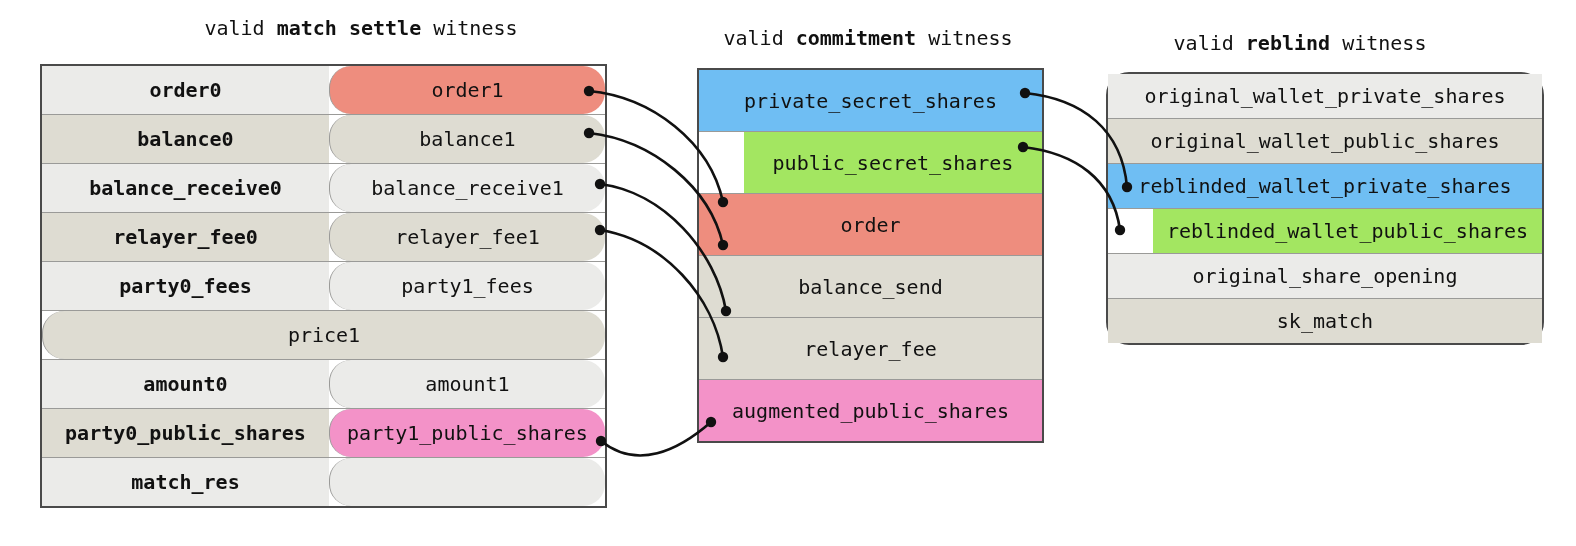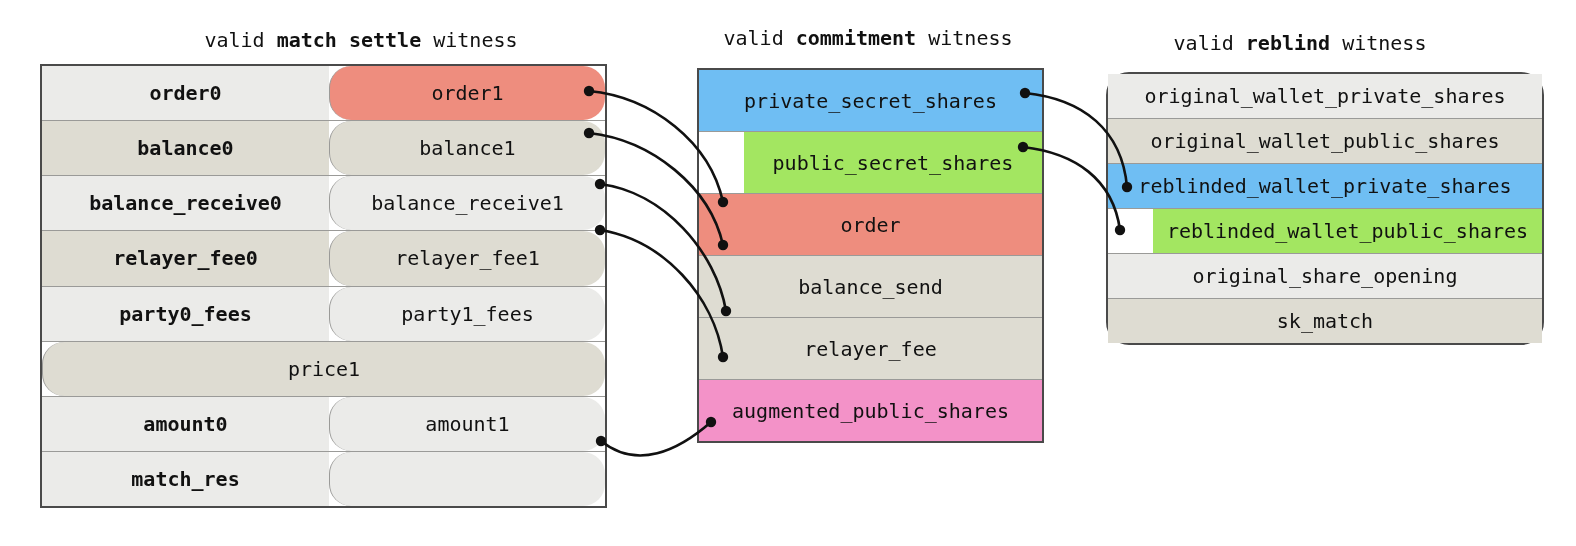--- a/index.html
+++ b/index.html
@@ -62,21 +62,21 @@
     stroke-width:2.6px;
     stroke-linecap:round;
   }
   svg.overlay circle{fill:var(--c-arrow,#111);}
 </style>
 </head>
 <body>
 
 <div class="canvas">
 
-  <div class="title" style="left:161px;top:28px;width:400px;"><span>valid </span><b>match settle</b><span> witness</span></div>
+  <div class="title" style="left:161px;top:16px;width:400px;"><span>valid </span><b>match settle</b><span> witness</span></div>
 
   <div class="title" style="left:668px;top:26px;width:400px;"><span>valid </span><b>commitment</b><span> witness</span></div>
 
   <div class="title" style="left:1100px;top:31px;width:400px;"><span>valid </span><b>reblind</b><span> witness</span></div>
 
   <div class="witness-table two-col" style="left:40px;top:64px;width:567px;height:444px;">
     <div class="trow">
       <div class="cell c0 bg-light">order0</div>
       <div class="cell c1 bg-salmon">order1</div>
     </div>
@@ -95,20 +95,24 @@
     <div class="trow">
       <div class="cell c0 bg-light">party0_fees</div>
       <div class="cell c1 bg-light">party1_fees</div>
     </div>
     <div class="trow">
       <div class="cell c1 bg-beige">price1</div>
     </div>
     <div class="trow">
       <div class="cell c0 bg-light">amount0</div>
       <div class="cell c1 bg-light">amount1</div>
+    </div>
+    <div class="trow">
+      <div class="cell c0 bg-beige">party0_public_shares</div>
+      <div class="cell c1 bg-pink">party1_public_shares</div>
     </div>
     <div class="trow">
       <div class="cell c0 bg-light">match_res</div>
       <div class="cell c1 bg-light"></div>
     </div>
   </div>
 
   <div class="witness-table" style="left:697px;top:68px;width:347px;height:375px;">
     <div class="trow">
       <div class="cell bg-blue">private_secret_shares</div>

